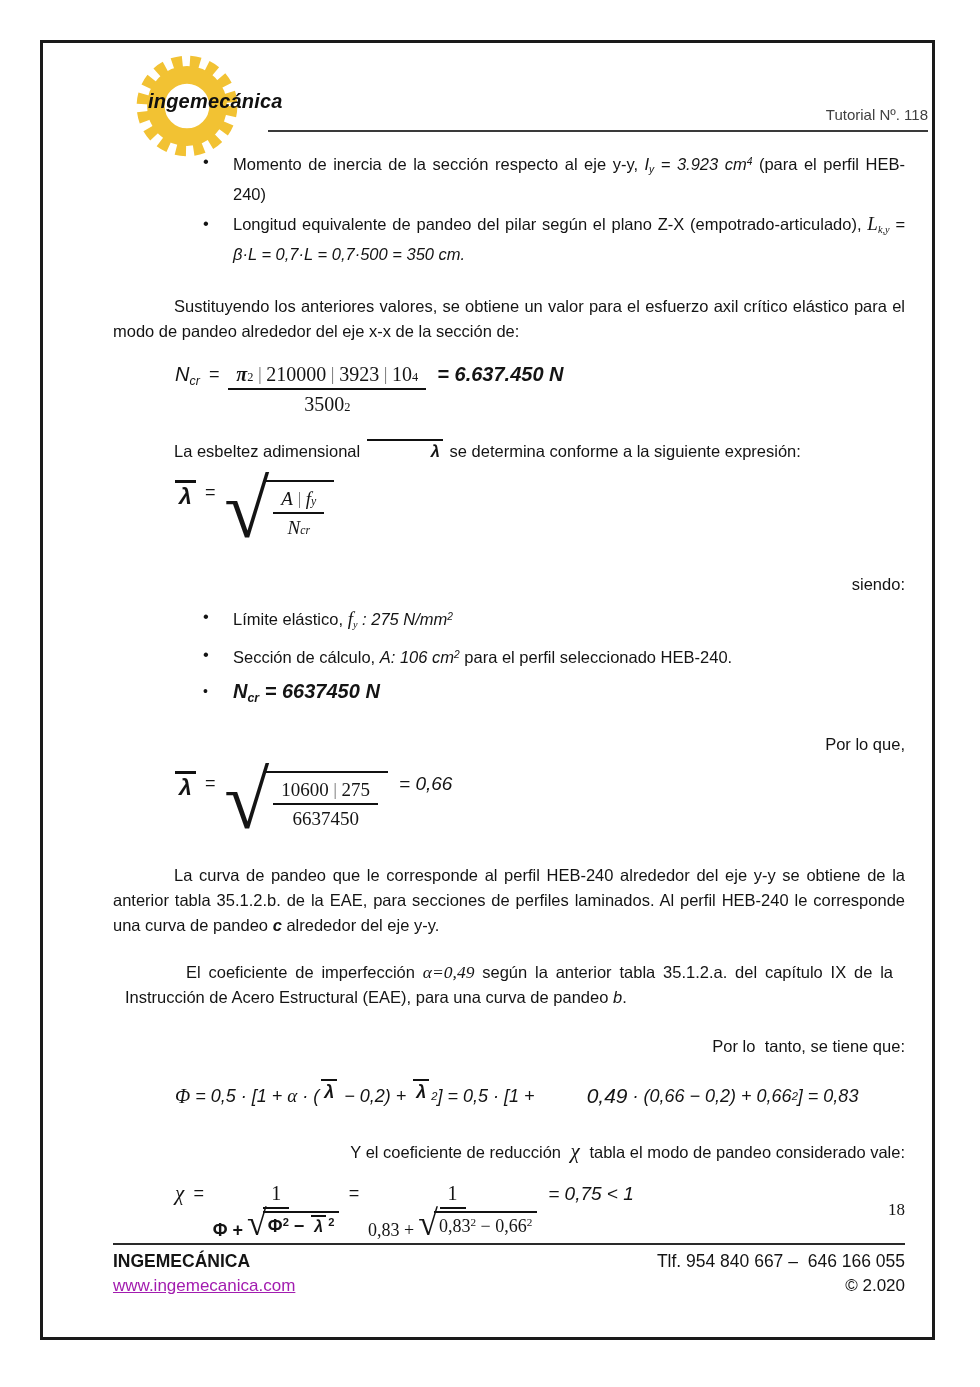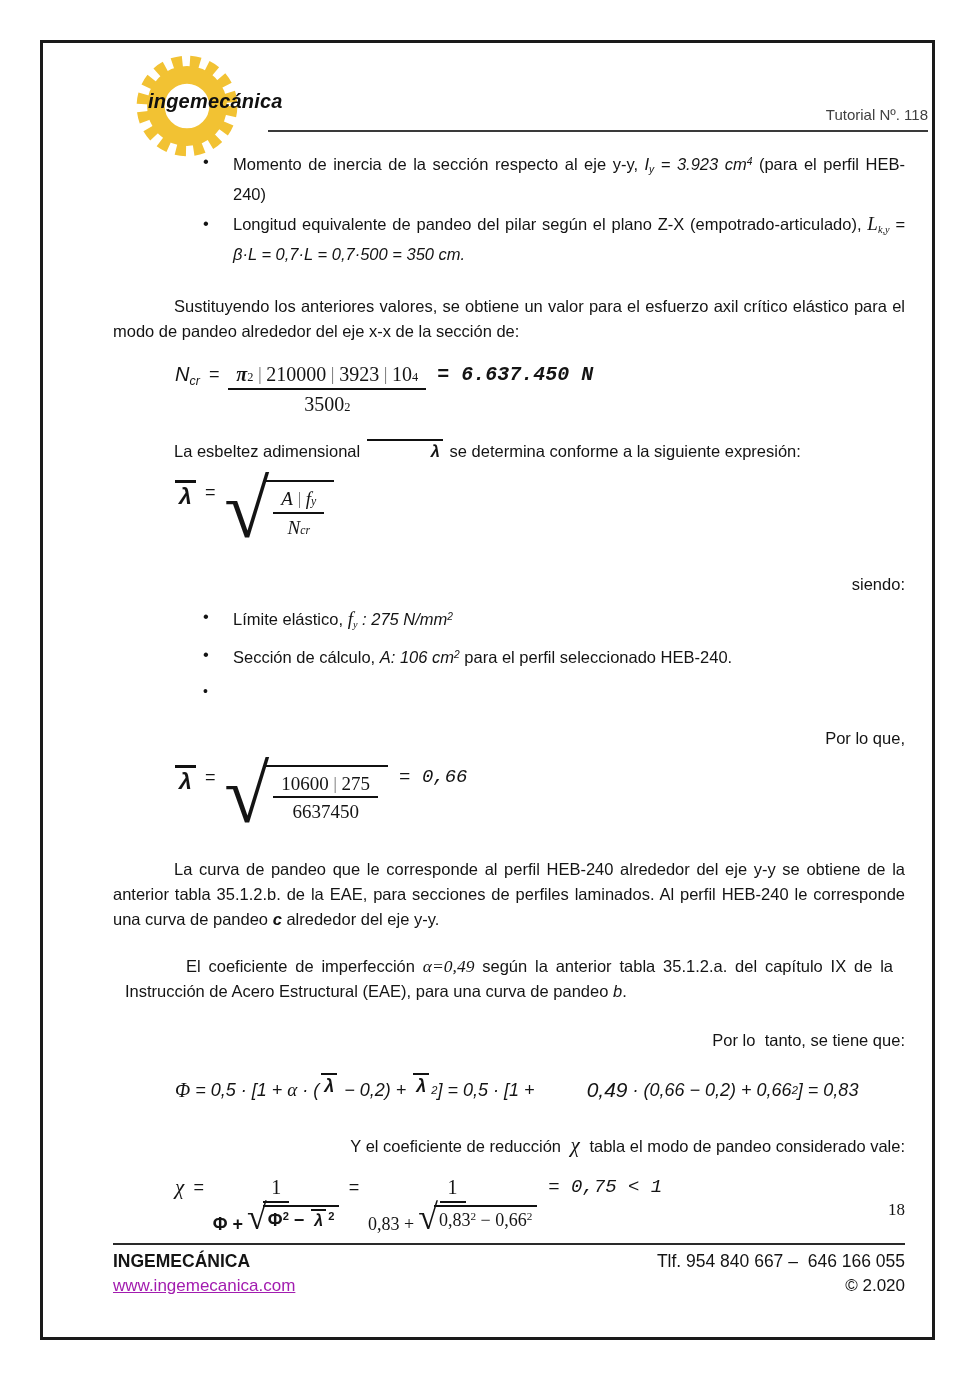--- a/index.html
+++ b/index.html
@@ -49,21 +49,21 @@
   .formula { display:flex; align-items:flex-start; margin-left:62px; }
   .formula .lhs { font-style:italic; font-size:20px; }
   .formula .eq { margin:0 9px; font-style:italic; font-size:18px; }
   .frac {
     display:inline-flex; flex-direction:column; align-items:center;
     font-family:"Liberation Serif", serif; font-size:20px; line-height:1.25;
   }
   .frac .num { border-bottom:2px solid #111; padding:0 8px 1px; display:flex; align-items:baseline; justify-content:center; }
   .frac .den { padding-top:2px; display:flex; align-items:baseline; }
   .tsep { color:#4a4a4a; font-size:0.72em; margin:0 5px; position:relative; top:-2px; display:inline-block; transform:scaleY(1.25); }
-  .res { font-style:italic; font-weight:600; font-size:20px; margin-left:11px; white-space:pre;font-family:Liberation Mono, monospace; }
+  .res { font-style:italic; font-weight:600; font-size:20px; margin-left:11px; white-space:pre; }
   .lam {
     display:inline-block; font-style:italic; font-weight:700;
     border-top:2px solid #111; line-height:1.05; padding:2px 3px 0; margin:0 2px;
   }
   .lam-big { display:inline-block; font-style:italic; font-weight:800; font-size:23px;
     border-top:3px solid #111; line-height:1.0; padding:2px 4px 0; }
   .sqrt { display:inline-flex; align-items:flex-start; }
   .sqrt .sign { font-family:"Liberation Serif", serif; font-weight:400; }
   .sqrt .radicand { border-top:2px solid #111; }
   .sqrt.big .sign { font-size:82px; line-height:66px; margin-right:-6px; position:relative; top:-3px; }
@@ -168,20 +168,21 @@
     <div class="bullet" style="line-height:27px;">
       <span class="marker">•</span>
       <span class="btext"><span>Límite elástico, </span><span class="serif it" style="font-size:19px;">f</span><sub class="serif it">y</sub><span class="it"> : 275 N/mm</span><sup class="it">2</sup></span>
     </div>
     <div class="bullet" style="line-height:27px; margin-top:3px;">
       <span class="marker">•</span>
       <span class="btext"><span>Sección de cálculo, </span><span class="it">A: 106 cm</span><sup class="it">2</sup><span> para el perfil seleccionado HEB-240.</span></span>
     </div>
     <div class="bullet b3" style="margin-top:4px;">
       <span class="marker">•</span>
+      <span class="btext"><span>N</span><sub>cr</sub><span> = 6637450 N</span></span>
     </div>
   </div>
 
   <p class="para nojust" style="margin:20px 0 0; text-indent:61px;">Por lo que,</p>
 
   <div class="formula" style="margin-top:14px;">
     <span class="lam-big">λ</span>
     <span class="eq">=</span>
     <span class="sqrt big">
       <span class="sign">√</span>

